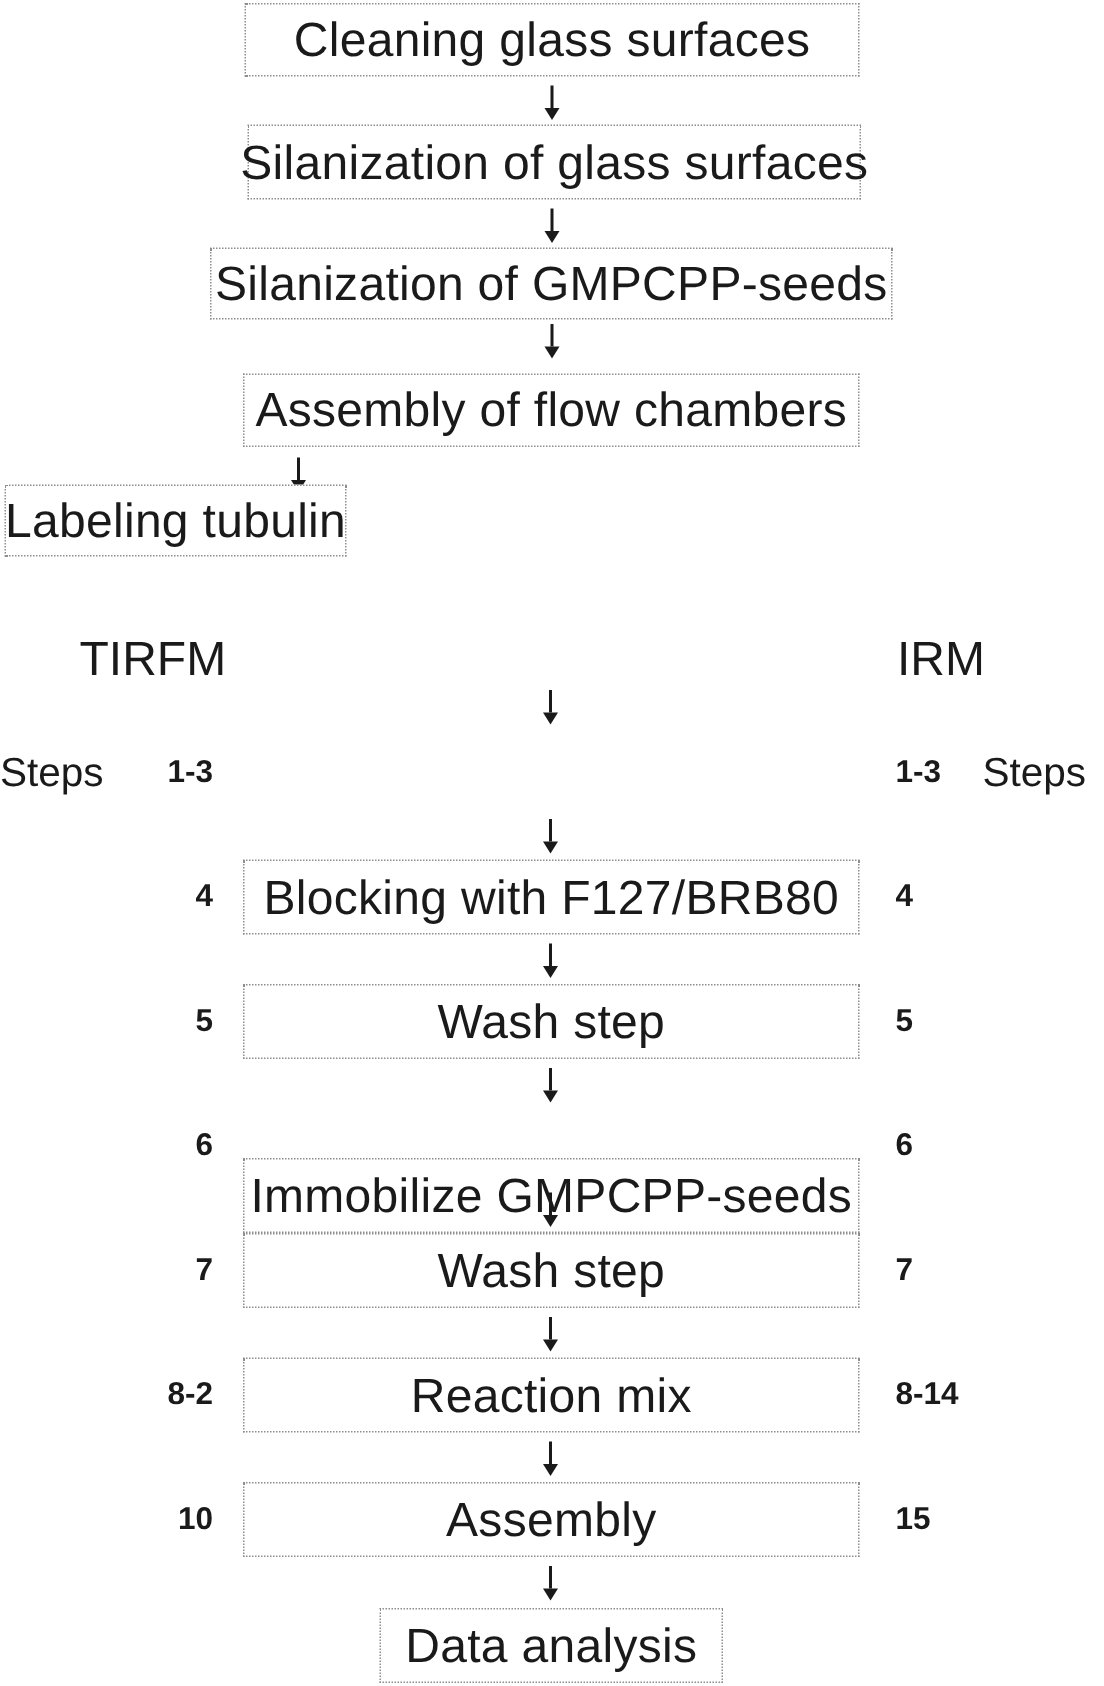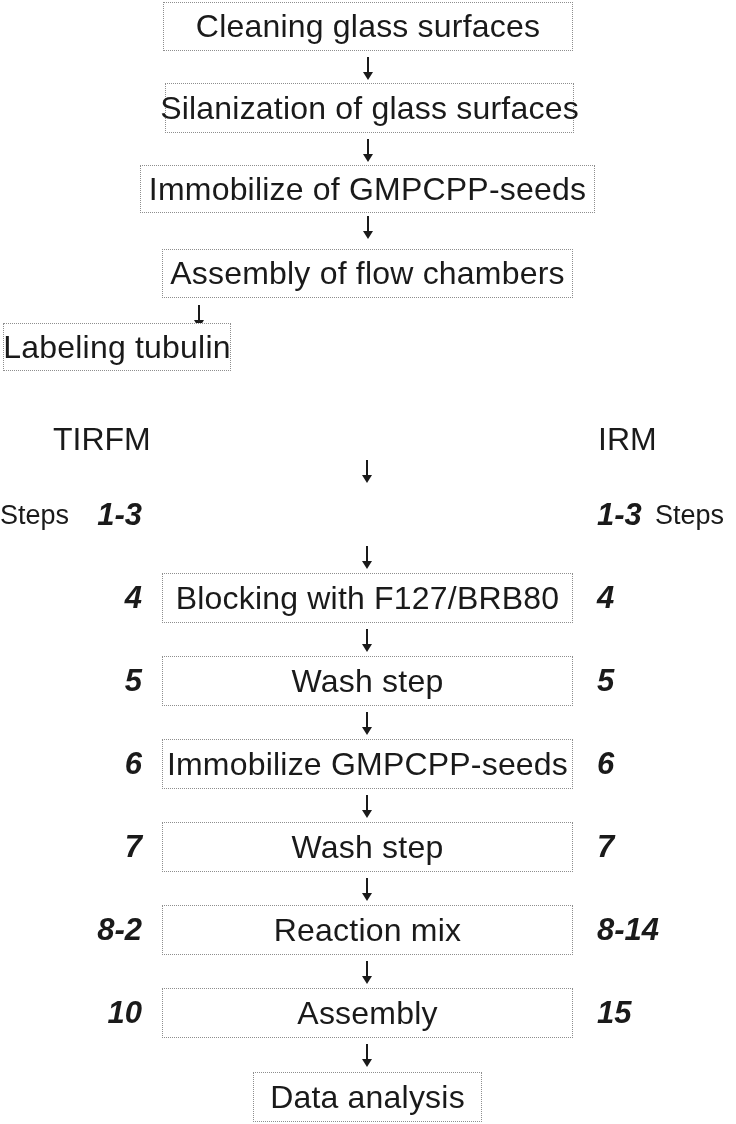--- a/index.html
+++ b/index.html
@@ -38,23 +38,22 @@
     align-items: center;
     font-size: 27px;
     white-space: nowrap;
   }
   .num {
     position: absolute;
     height: 50px;
     display: flex;
     align-items: center;
     font-weight: bold;
-    font-size: 31px;
+    font-size: 21px;
     white-space: nowrap;
-    font-style: italic;
   }
   .num-l { left: 60px; width: 82px; justify-content: flex-end; }
   .num-r { left: 597px; justify-content: flex-start; }
   .arrow {
     position: absolute;
     width: 14px;
     height: 23px;
     display: flex;
     flex-direction: column;
     align-items: center;
@@ -79,21 +78,21 @@
       <i class="head"></i>
   </div>
 
   <div class="box" style="left:165px; top:83px; width:409px; height:50px">Silanization of glass surfaces</div>
 
   <div class="arrow" style="left:361px; top:139px">
     <i class="shaft"></i>
       <i class="head"></i>
   </div>
 
-  <div class="box" style="left:140px; top:165px; width:455px; height:48px">Immobilize of GMPCPP-seeds</div>
+  <div class="box" style="left:140px; top:165px; width:455px; height:48px">Silanization of GMPCPP-seeds</div>
 
   <div class="arrow" style="left:361px; top:216px">
     <i class="shaft"></i>
       <i class="head"></i>
   </div>
 
   <div class="box" style="left:162px; top:249px; width:411px; height:49px">Assembly of flow chambers</div>
 
   <div class="arrow" style="left:192px; top:305px">
     <i class="shaft"></i>
@@ -132,21 +131,21 @@
   <div class="num num-l" style="top:656px">5</div>
   <div class="box" style="left:162px; top:656px; width:411px; height:50px">Wash step</div>
   <div class="num num-r" style="top:656px">5</div>
 
   <div class="arrow" style="left:360px; top:712px">
     <i class="shaft"></i>
       <i class="head"></i>
   </div>
 
   <div class="num num-l" style="top:739px">6</div>
-  <div class="box" style="left:162px; top:739px; width:411px; height:50px">Immobilize GMPCPP-seeds</div>
+  <div class="box" style="left:162px; top:772px; width:411px; height:50px">Immobilize GMPCPP-seeds</div>
   <div class="num num-r" style="top:739px">6</div>
 
   <div class="arrow" style="left:360px; top:795px">
     <i class="shaft"></i>
       <i class="head"></i>
   </div>
 
   <div class="num num-l" style="top:822px">7</div>
   <div class="box" style="left:162px; top:822px; width:411px; height:50px">Wash step</div>
   <div class="num num-r" style="top:822px">7</div>

